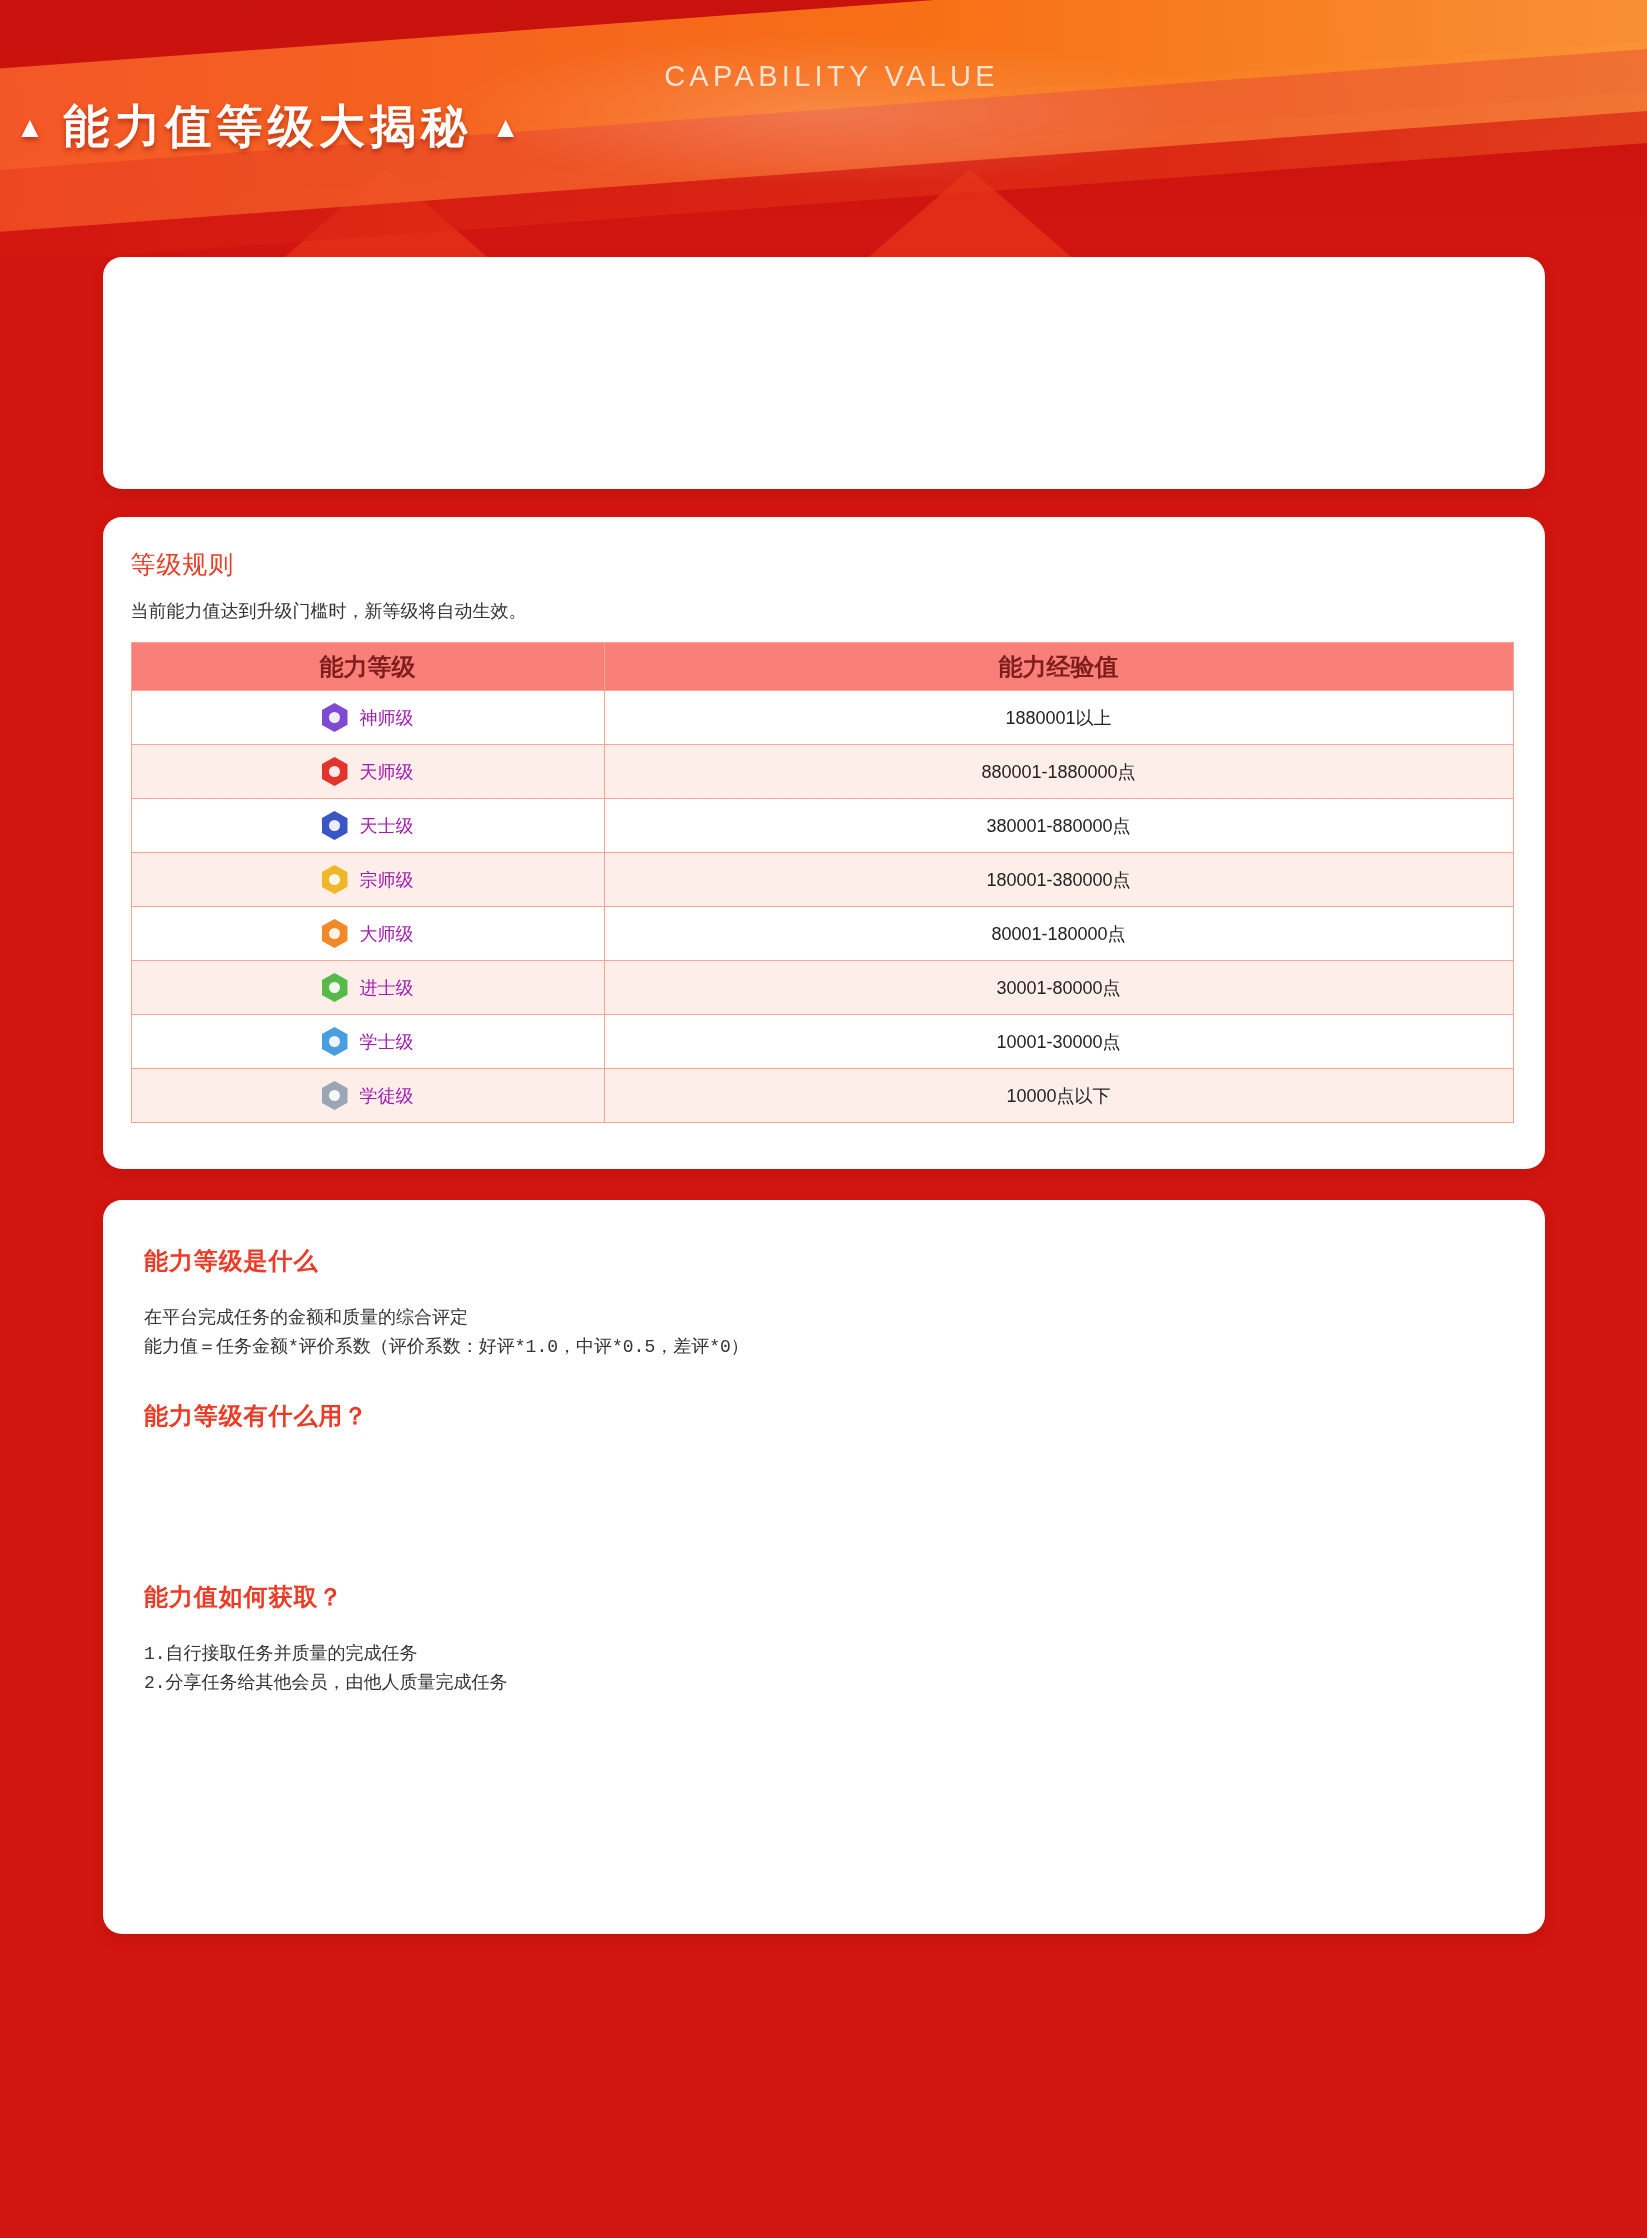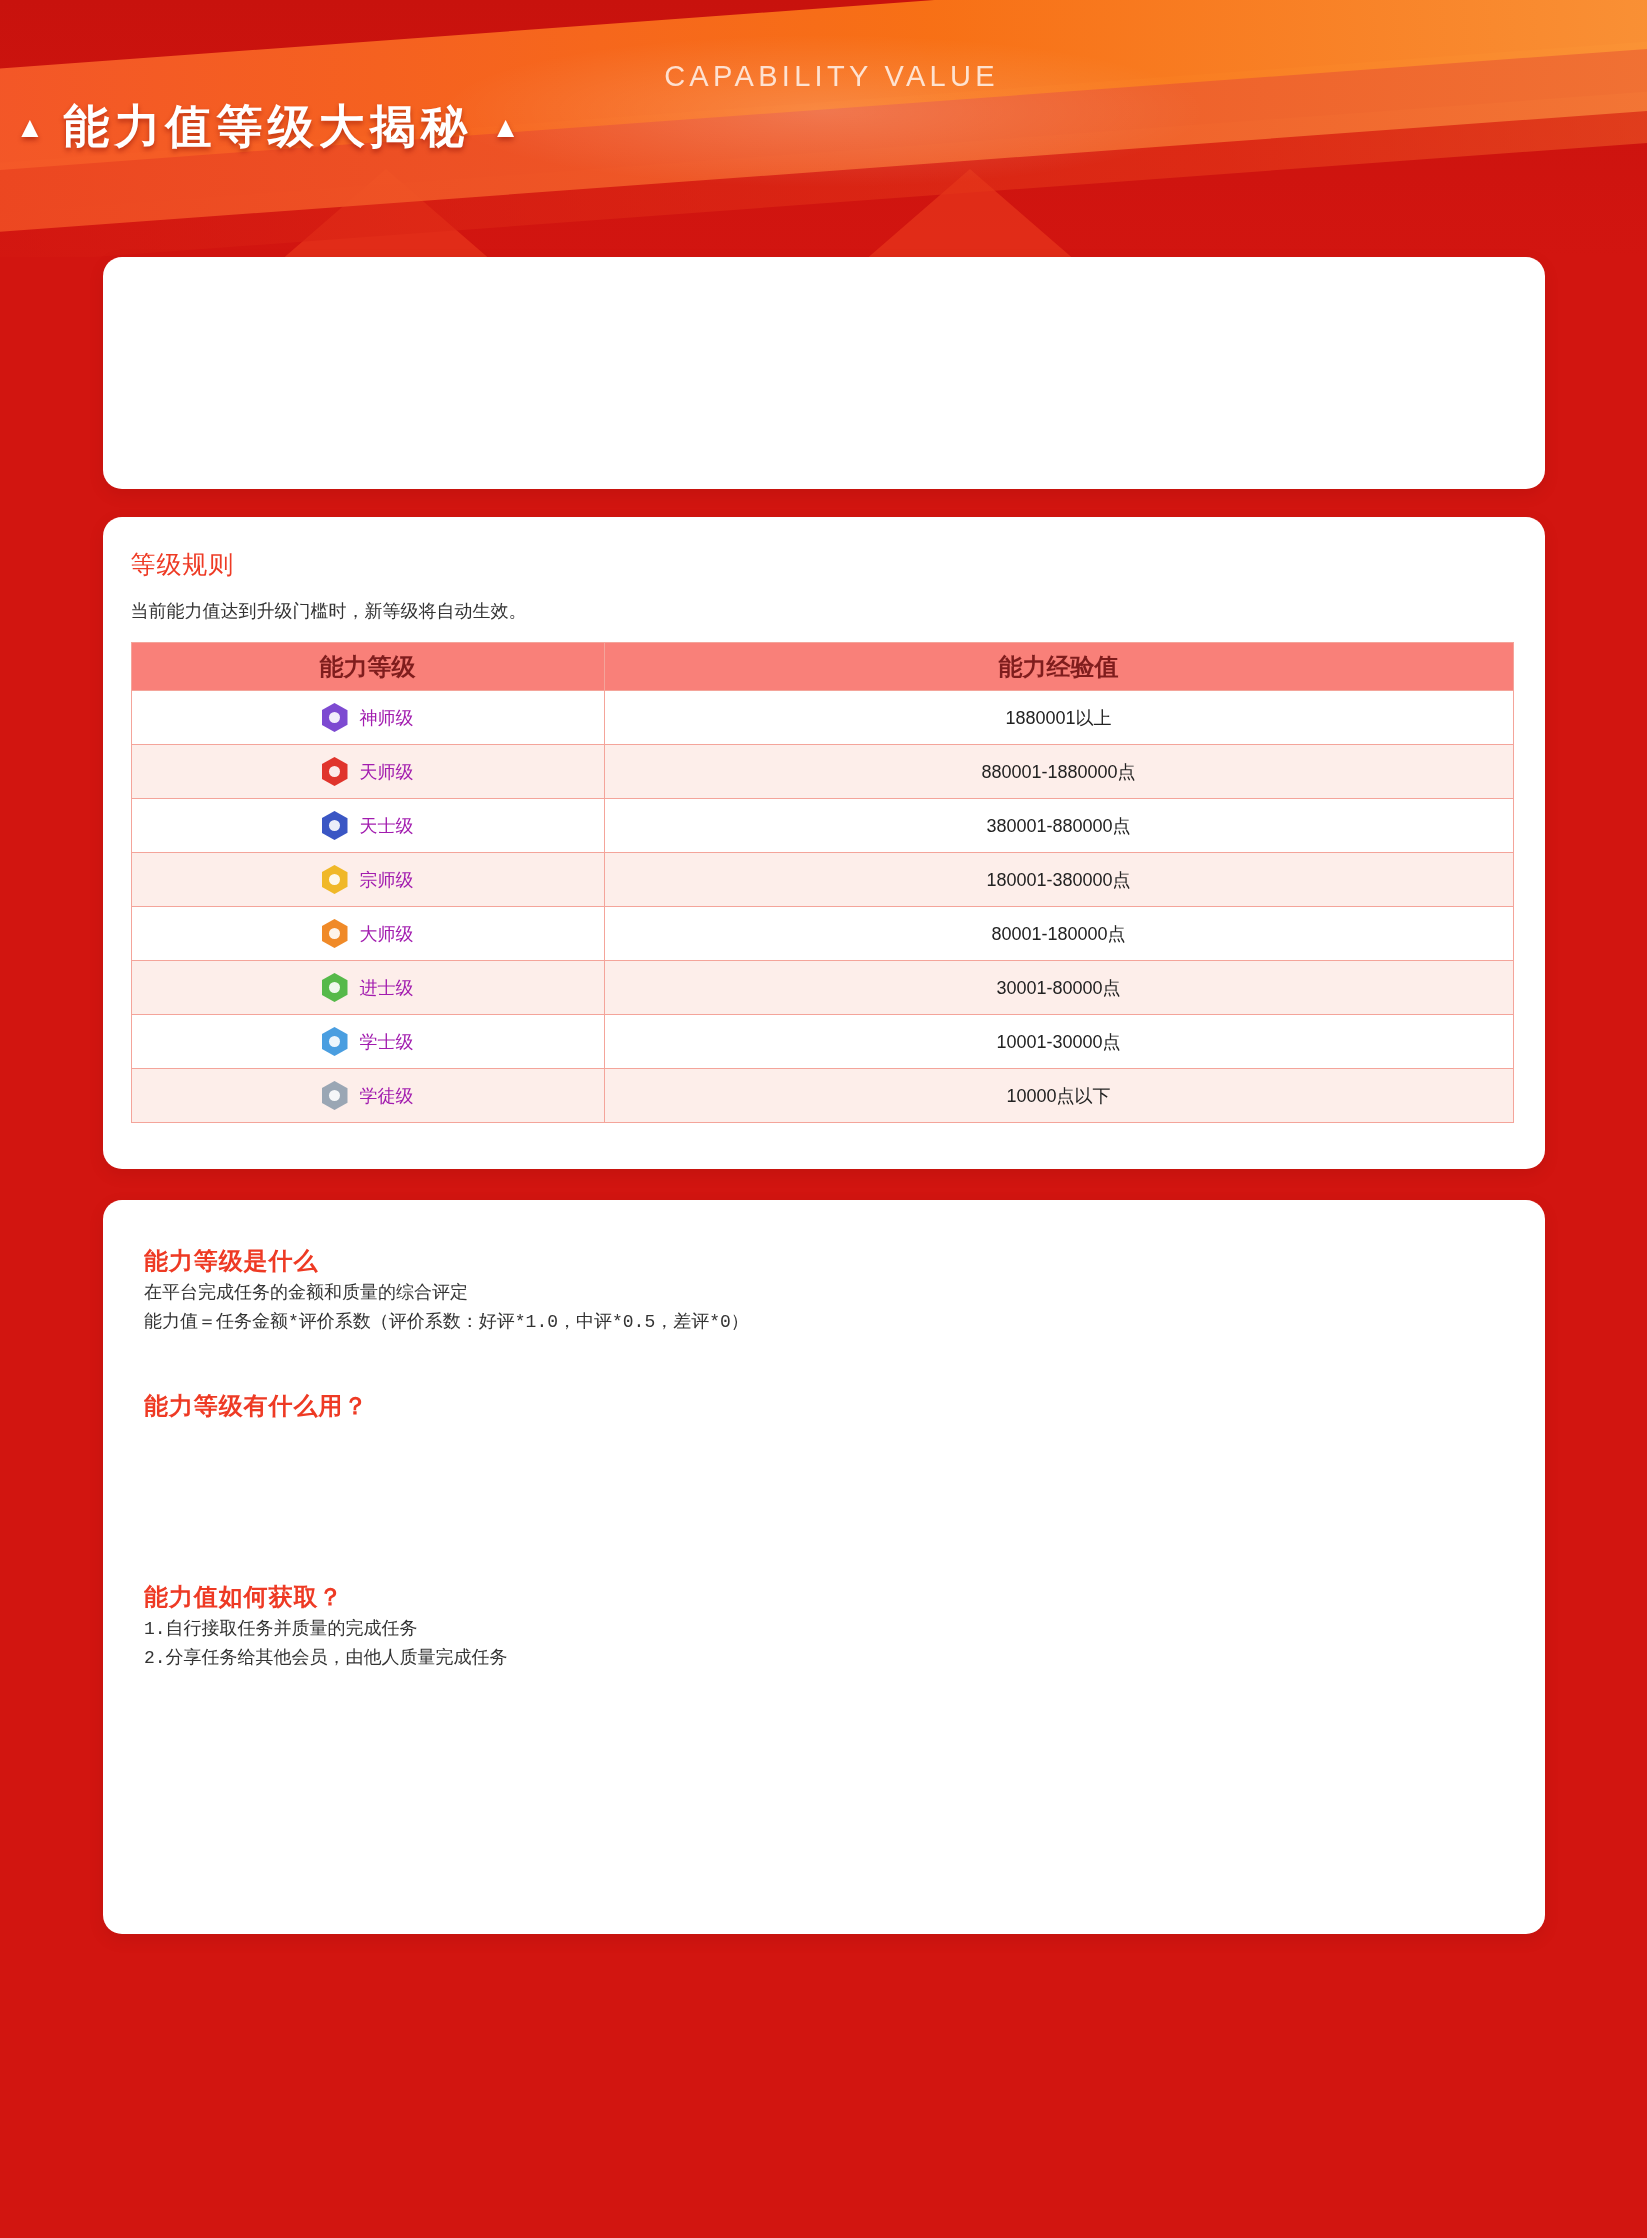--- a/index.html
+++ b/index.html
@@ -198,25 +198,25 @@
   .faq-h {
     color: #ee3a24;
     font-size: 24px;
     font-weight: bold;
     letter-spacing: 0.9px;
   }
   .faq-p {
     color: #333333;
     font-size: 18px;
     line-height: 29px;
-    margin-top: 2px;
+    margin-top: 27px;
     white-space: pre-line;
   }
   #faq-0 { top: 45px; }
-  #faq-1 { top: 190px; text-align: center; }
+  #faq-1 { top: 200px; text-align: center; }
   #faq-2 { top: 381px; }
 </style>
 </head>
 <body>
 
 <div class="header">
   <div class="hdr-bg"></div>
   <div class="hdr-tri t1"></div>
   <div class="hdr-tri t2"></div>
   <div class="hdr-band b3"></div>

